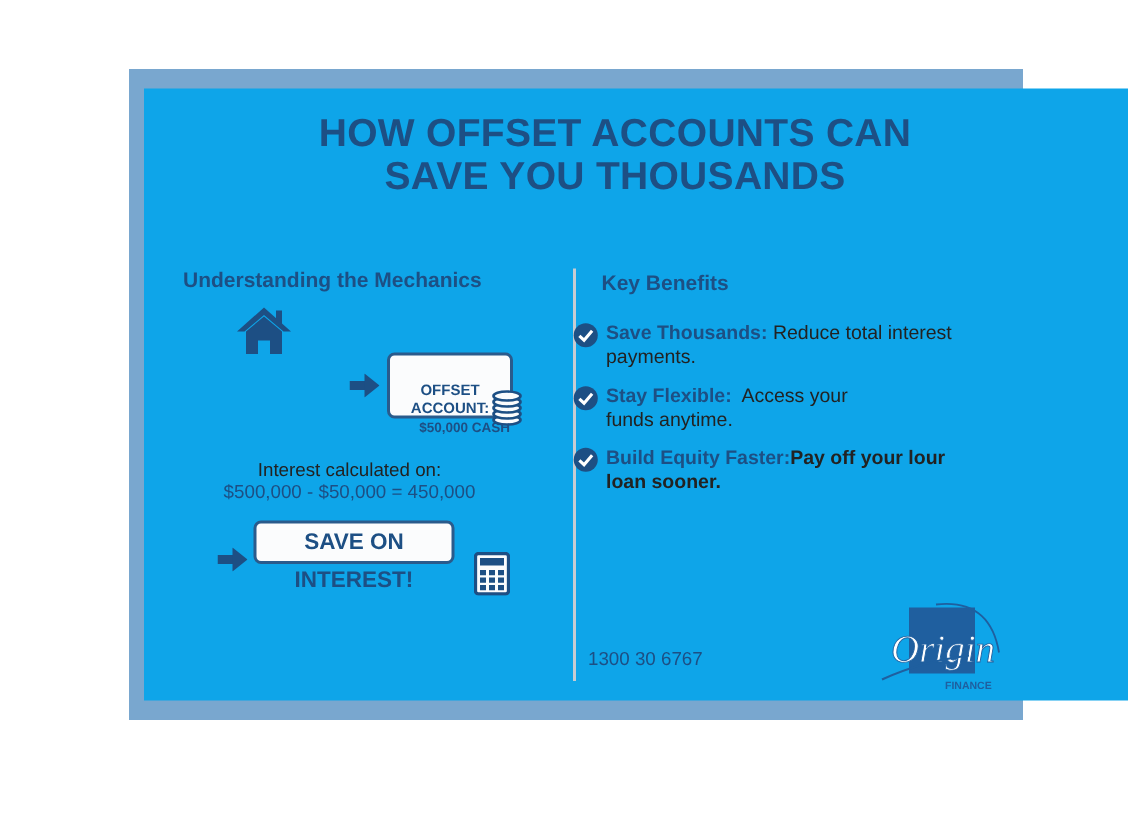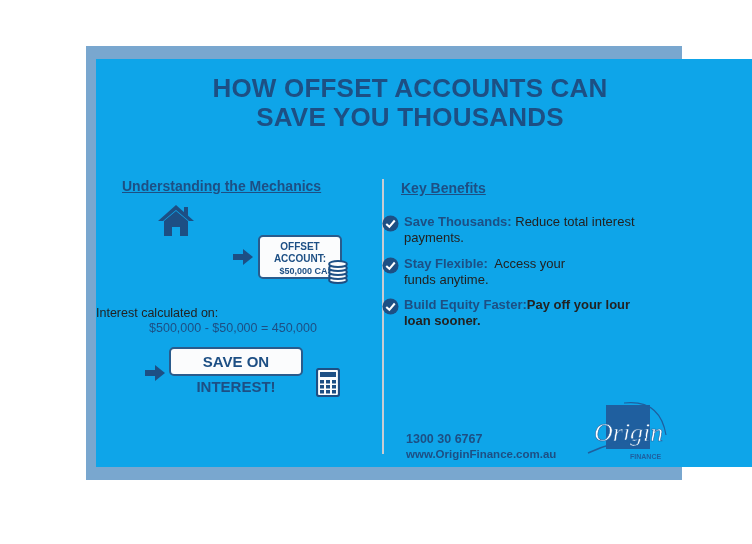--- a/index.html
+++ b/index.html
@@ -3,28 +3,28 @@
 <meta charset="utf-8">
 <style>
   html,body{margin:0;padding:0;background:#ffffff;}
   body{width:752px;height:544px;position:relative;overflow:hidden;font-family:"Liberation Sans",sans-serif;}
   .frame{position:absolute;left:86px;top:46px;width:596px;height:434px;background:#79a7cf;}
   .card{position:absolute;left:10px;top:13px;width:688px;height:408px;background:#0ea5e9;}
   .title{position:absolute;left:0;top:15px;width:100%;text-align:center;color:#1d4f84;font-weight:bold;font-size:26px;line-height:29px;letter-spacing:0.2px;}
   .title .l1{position:relative;left:-30px;display:block;}
   .title .l2{position:relative;left:-30px;display:block;}
   .abs{position:absolute;}
-  .h2{color:#1d4f84;font-weight:bold;font-size:14px;text-decoration:underline;}
+  .h2{color:#1d4f84;font-weight:bold;font-size:14px;}
   .divider{position:absolute;left:286px;top:120px;width:2px;height:275px;background:#c7ccd2;}
   .box{position:absolute;border:2px solid #2a5b8c;border-radius:5px;background:#fbfcfd;color:#1d4f84;font-weight:bold;text-align:center;}
   .txt{color:#222;font-size:13px;}
   .benefit{position:absolute;left:308px;width:250px;font-size:13px;line-height:16px;color:#222;}
   .benefit b{color:#1d4f84;}
   .check{position:absolute;left:-22px;top:1px;width:17px;height:17px;}
-  .contact{position:absolute;left:310px;color:#1d4f84;font-weight:bold;}
+  .contact{position:absolute;left:296px;color:#1d4f84;font-weight:normal;}
 </style>
 </head>
 <body>
 
 <div class="frame">
   <div class="card">
 
     <div class="title">
       <span class="l1">HOW OFFSET ACCOUNTS CAN</span>
       <span class="l2">SAVE YOU THOUSANDS</span>
@@ -38,36 +38,36 @@
       <polygon points="8,18 20,8 32,18 32,33 24,33 24,24 16,24 16,33 8,33" fill="#1d4f84"></polygon>
     </svg>
 
 
     <svg class="abs" style="left:137px;top:190px;" width="20" height="16" viewBox="0 0 20 16">
       <rect x="0" y="5" width="11" height="6" fill="#1d4f84"></rect>
       <polygon points="10,0 20,8 10,16" fill="#1d4f84"></polygon>
     </svg>
 
     <div class="box" style="left:162px;top:176px;width:80px;height:40px;">
-      <div style="margin-top:4px;font-size:10px;line-height:12px;">OFFSET</div>
+      <div style="margin-top:18px;font-size:10px;line-height:12px;">OFFSET</div>
       <div style="font-size:10px;line-height:12px;">ACCOUNT:</div>
       <div style="font-size:9px;line-height:12px;text-align:right;padding-left:3px;">$50,000 CASH</div>
     </div>
 
     <svg class="abs" style="left:231px;top:201px;" width="22" height="24" viewBox="0 0 22 24">
       <g fill="#fbfcfd" stroke="#1d4f84" stroke-width="1.8">
         <ellipse cx="11" cy="20" rx="9" ry="3"></ellipse>
         <ellipse cx="11" cy="16" rx="9" ry="3"></ellipse>
         <ellipse cx="11" cy="12" rx="9" ry="3"></ellipse>
         <ellipse cx="11" cy="8" rx="9" ry="3"></ellipse>
         <ellipse cx="11" cy="4" rx="9" ry="3"></ellipse>
       </g>
     </svg>
 
-    <div class="abs txt" style="left:0;width:274px;top:247px;font-size:12.5px;">Interest calculated on:</div>
+    <div class="abs txt" style="left:0;width:274px;top:247px;text-align:center;font-size:12.5px;">Interest calculated on:</div>
     <div class="abs" style="left:0;width:274px;top:262px;text-align:center;font-size:12.5px;font-weight:normal;color:#1d4f84;">$500,000 - $50,000 = 450,000</div>
 
     <svg class="abs" style="left:49px;top:306px;" width="20" height="16" viewBox="0 0 20 16">
       <rect x="0" y="5" width="11" height="6" fill="#1d4f84"></rect>
       <polygon points="10,0 20,8 10,16" fill="#1d4f84"></polygon>
     </svg>
 
     <div class="box" style="left:73px;top:288px;width:130px;height:25px;font-size:15px;line-height:25px;">SAVE ON INTEREST!</div>
 
     <svg class="abs" style="left:220px;top:309px;" width="24" height="29" viewBox="0 0 24 29">
@@ -109,21 +109,20 @@
     <div class="benefit" style="top:238px;width:250px;font-weight:bold;">
       <svg class="check" viewBox="0 0 18 18">
           <circle cx="9" cy="9" r="8.5" fill="#1d4f84"></circle>
           <polyline points="4.5,9.5 7.8,12.5 13.5,5.8" fill="none" stroke="#fff" stroke-width="2.2"></polyline>
         </svg>
       <b>Build Equity Faster:</b><span>Pay off your lour loan sooner.</span>
     </div>
 
 
     <div class="contact" style="top:373px;font-size:12.5px;">1300 30 6767</div>
-    <div class="contact" style="top:389px;font-size:11.5px;">www.OriginFinance.com.au</div>
 
     <svg class="abs" style="left:488px;top:338px;" width="90" height="68" viewBox="0 0 90 68">
       <rect x="22" y="8" width="44" height="44" fill="#1f5f9f"></rect>
       <path d="M40,6 Q76,2 82,38" fill="none" stroke="#1f5f9f" stroke-width="1.2"></path>
       <text x="10" y="44" font-family="Liberation Serif, serif" font-style="italic" font-size="26" fill="#ffffff" stroke="#1f5f9f" stroke-width="0.6">Origin</text>
       <path d="M4,56 Q30,44 62,40" fill="none" stroke="#1f5f9f" stroke-width="1.5"></path>
       <text x="46" y="62" font-family="Liberation Sans, sans-serif" font-weight="bold" font-size="7" fill="#1f5f9f">FINANCE</text>
     </svg>
 
   </div>

